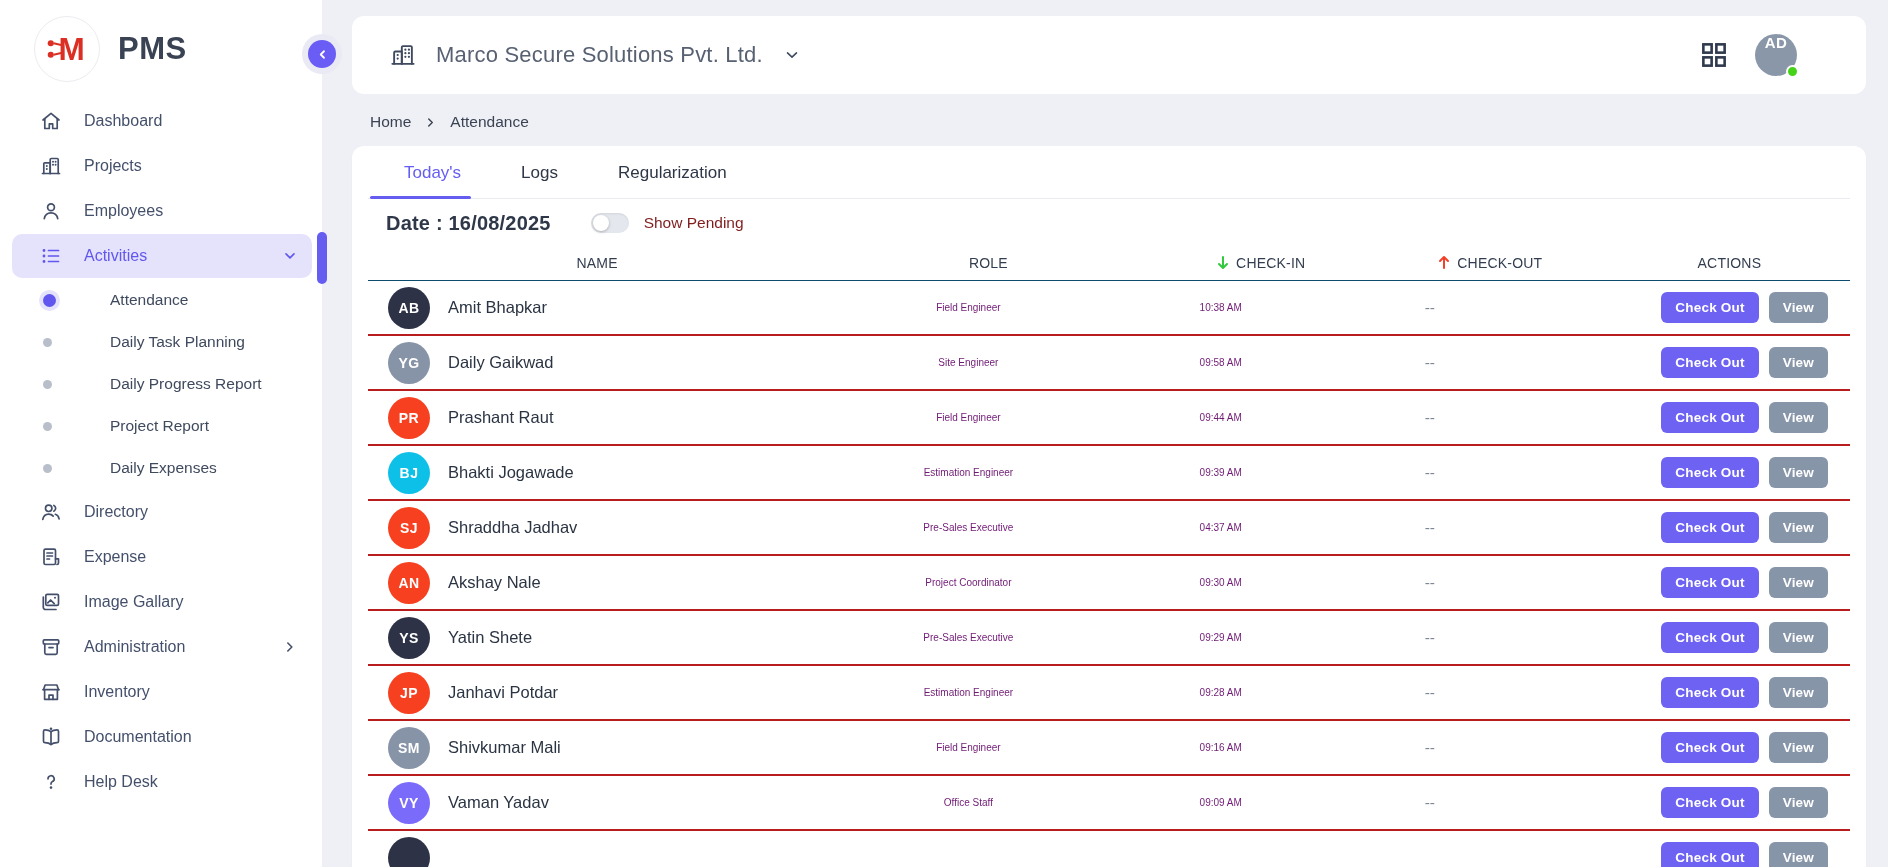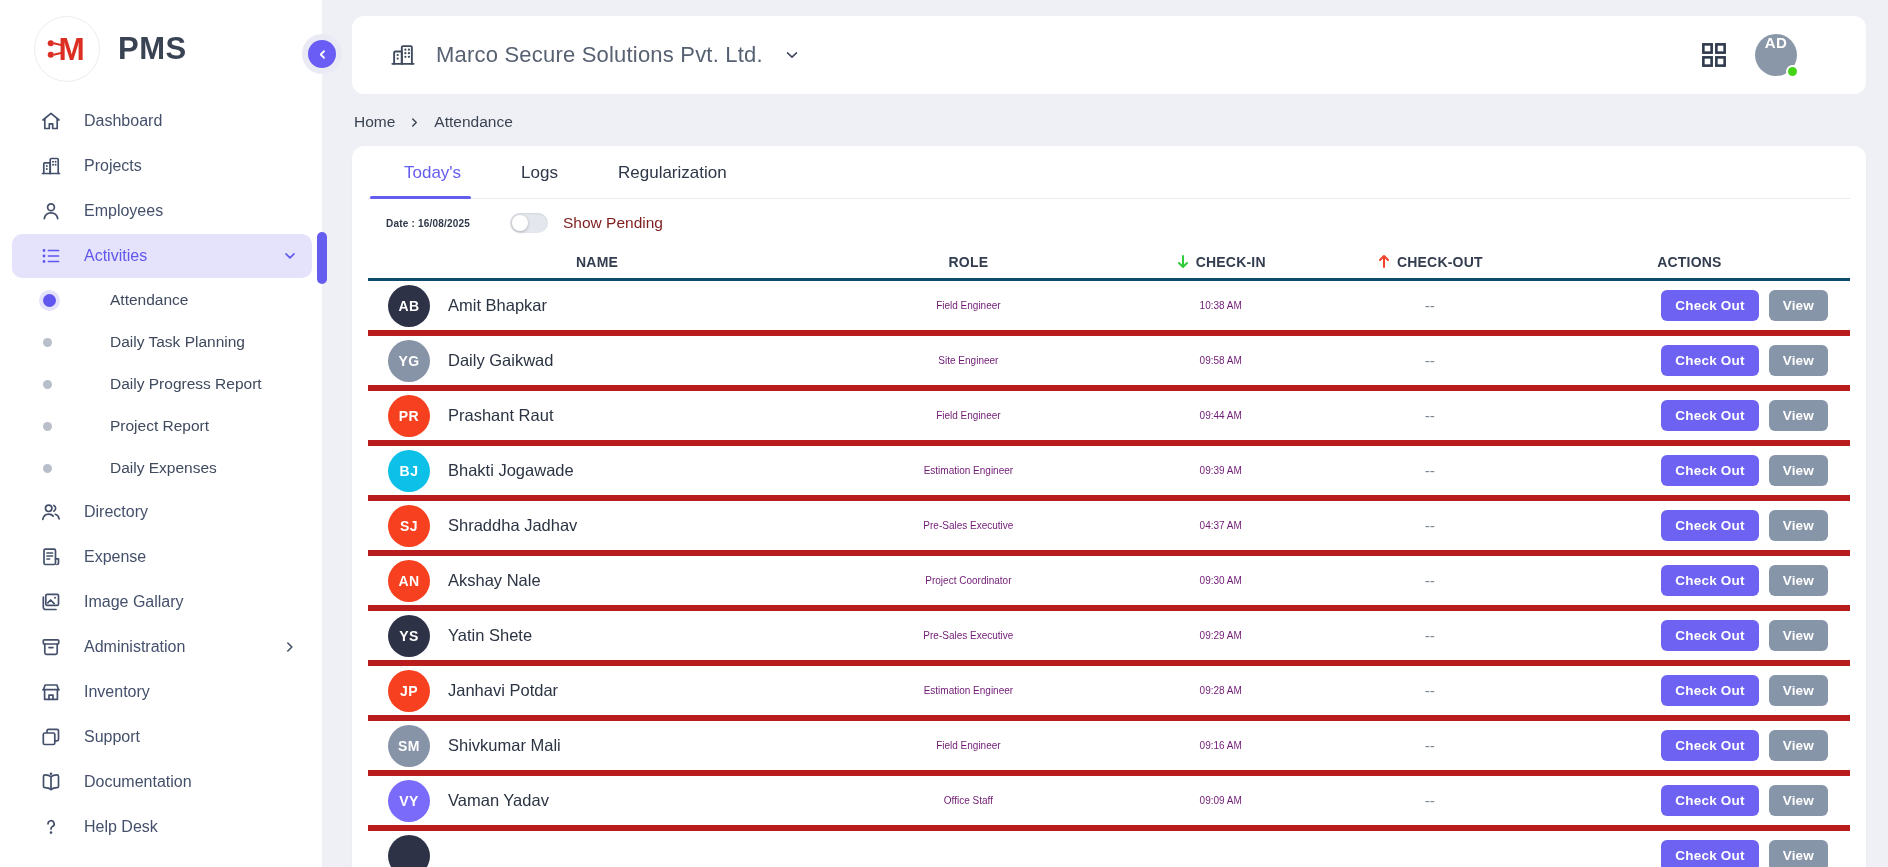--- a/index.html
+++ b/index.html
@@ -34,50 +34,50 @@
   .company { display:flex; align-items:center; gap:20px; cursor:pointer; }
   .company-name { font-size:22px; color:#576172; letter-spacing:.2px; }
   .top-right { margin-left:auto; display:flex; align-items:center; gap:28px; }
   .grid-btn { display:flex; cursor:pointer; }
   .avatar { width:42px; height:42px; border-radius:50%; background:#8a97a9; color:#fff; font-size:15px;
             font-weight:bold; display:flex; align-items:flex-start; justify-content:center; position:relative;
             letter-spacing:.5px; cursor:pointer; }
   .avatar .status { position:absolute; right:-2px; bottom:-2px; width:13px; height:13px; border-radius:50%;
             border:2px solid #fff; }
 
-  .breadcrumb { display:flex; align-items:center; gap:13px; margin:19px 0 15px 2px;
+  .breadcrumb { display:flex; align-items:center; gap:13px; margin:19px 0 15px 18px;
                 font-size:15.5px; color:#3b4353; }
   .crumb { cursor:pointer; }
   .crumb-sep { display:flex; }
 
   .content-card { background:#fff; border-radius:12px; padding:0 16px; height:760px;
                   box-shadow:0 1px 2px rgba(20,20,40,.03); }
   .tabs { display:flex; align-items:flex-end; border-bottom:1px solid #e9ebf0; padding-left:30px; height:53px; }
   .tab { font-size:17px; color:#2e3747; padding:0 6px 15px; margin-right:48px; cursor:pointer; position:relative; }
   .tab.active { color:#655df0; }
   .tab.active::after { content:""; position:absolute; left:-28px; right:-4px; bottom:-1px; height:3px;
                        background:#655df0; border-radius:2px; }
 
   .filter-row { display:flex; align-items:center; padding:14px 0 12px 18px; height:46px; }
-  .date-label { font-size:10px; font-weight:bold; color:#2f3849; letter-spacing:.2px; }
+  .date-label { font-size:20px; font-weight:bold; color:#2f3849; letter-spacing:.2px; }
   .toggle { width:38px; height:20px; border-radius:10px; background:#e4e7ed; box-shadow:inset 0 1px 2px rgba(0,0,0,.08);
             margin-left:40px; position:relative; cursor:pointer; flex:none; }
   .toggle .knob { position:absolute; left:2px; top:2px; width:16px; height:16px; border-radius:50%;
             background:#fff; box-shadow:0 1px 3px rgba(0,0,0,.25); }
   .toggle-label { margin-left:15px; font-size:15.5px; color:#7f1d1d; }
 
   .thead, .trow { display:grid; grid-template-columns:29% 22.5% 12.5% 16.5% 1fr; align-items:center; padding:0 20px; }
-  .thead { height:36px; border-bottom:3px solid #0c4a6e; font-size:14px; font-weight:bold; color:#323d4f;
-           letter-spacing:.2px; }
+  .thead { height:36px; border-bottom:1px solid #0c4a6e; font-size:14px; font-weight:normal; color:#323d4f;
+           letter-spacing:.2px;gap:20px; }
   .th { text-align:center; display:flex; align-items:center; justify-content:center; gap:6px; }
   .th.sortable { cursor:pointer; }
   .arrow-down { color:#2fcb3c; display:flex; }
   .arrow-up { color:#f3402a; display:flex; }
 
-  .trow { height:55px; border-bottom:6px solid #b91c1c; }
+  .trow { height:55px; border-bottom:2px solid #b91c1c; }
   .cell-name { display:flex; align-items:center; gap:18px; font-size:16.5px; color:#2b3443; }
   .row-avatar { width:42px; height:42px; border-radius:50%; color:#fff; font-size:14px; font-weight:bold;
                 display:flex; align-items:center; justify-content:center; letter-spacing:.5px; flex:none; }
   .cell-role, .cell-in { text-align:center; font-size:10px; color:#701a75; }
   .cell-out { text-align:center; font-size:15.5px; color:#7d8795; }
   .cell-actions { display:flex; justify-content:flex-end; gap:10px; padding-right:2px; }
   .btn { border:none; border-radius:6px; color:#fff; font-weight:bold; font-family:"Liberation Sans",sans-serif;
          font-size:13.5px; padding:8px 14px; cursor:pointer; letter-spacing:.2px; }
   .btn-checkout { background:#6e62f3; }
   .btn-view { background:#8795a9; }
@@ -219,29 +219,20 @@
       <div class="nav-item">
         <span class="ico">
           <svg width="22" height="22" viewBox="0 0 22 22" fill="none" stroke="currentColor" stroke-width="1.7" stroke-linecap="round" stroke-linejoin="round">
             <path d="M3.6 8.6 5.1 4h11.8l1.5 4.6"></path>
             <path d="M4.6 9V18.3h12.8V9"></path>
             <path d="M3 8.7h16"></path>
             <path d="M9 18.3v-4.2h4v4.2"></path>
           </svg>
         </span>
         <span>Inventory</span>
-      </div>
-      <div class="nav-item">
-        <span class="ico">
-          <svg width="22" height="22" viewBox="0 0 22 22" fill="none" stroke="currentColor" stroke-width="1.7" stroke-linecap="round" stroke-linejoin="round">
-            <rect x="7" y="3.3" width="11.5" height="11.5" rx="1.5"></rect>
-            <rect x="3.3" y="7" width="11.5" height="11.5" rx="1.5" fill="#ffffff"></rect>
-          </svg>
-        </span>
-        <span>Support</span>
       </div>
       <div class="nav-item">
         <span class="ico">
           <svg width="22" height="22" viewBox="0 0 22 22" fill="none" stroke="currentColor" stroke-width="1.7" stroke-linecap="round" stroke-linejoin="round">
             <path d="M11 5.6C9.5 4.4 7.4 3.9 5 3.9c-.8 0-1.5.7-1.5 1.5v9.8c0 .8.7 1.4 1.5 1.4 2.4 0 4.5.6 6 1.9 1.5-1.3 3.6-1.9 6-1.9.8 0 1.5-.6 1.5-1.4V5.4c0-.8-.7-1.5-1.5-1.5-2.4 0-4.5.5-6 1.7Z"></path>
             <path d="M11 5.6v12.6"></path>
             <circle cx="11" cy="2.8" r="1.3" fill="currentColor" stroke="none"></circle>
           </svg>
         </span>
         <span>Documentation</span>

